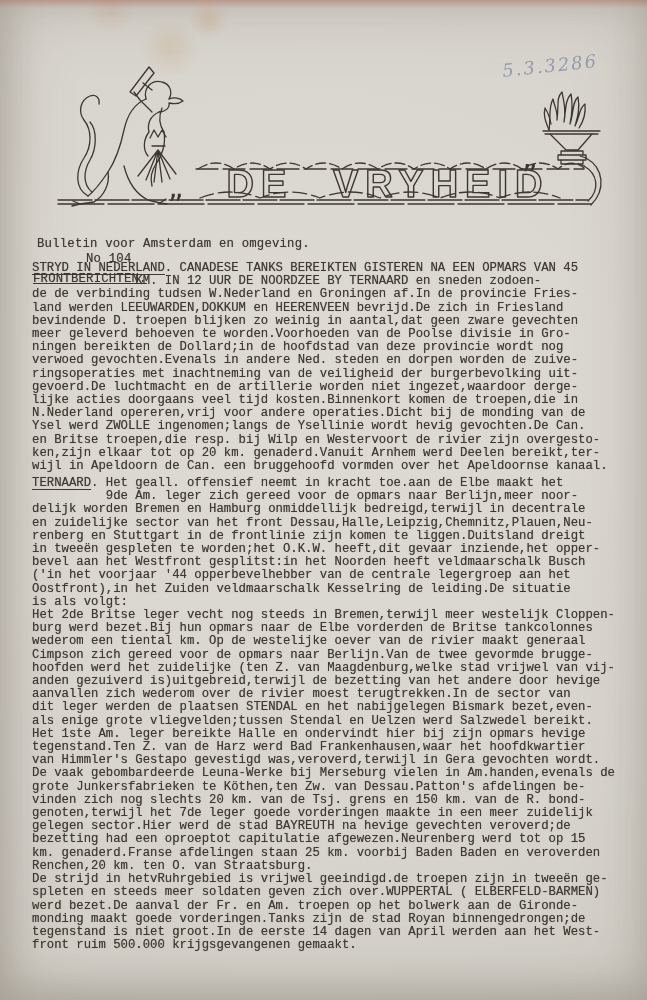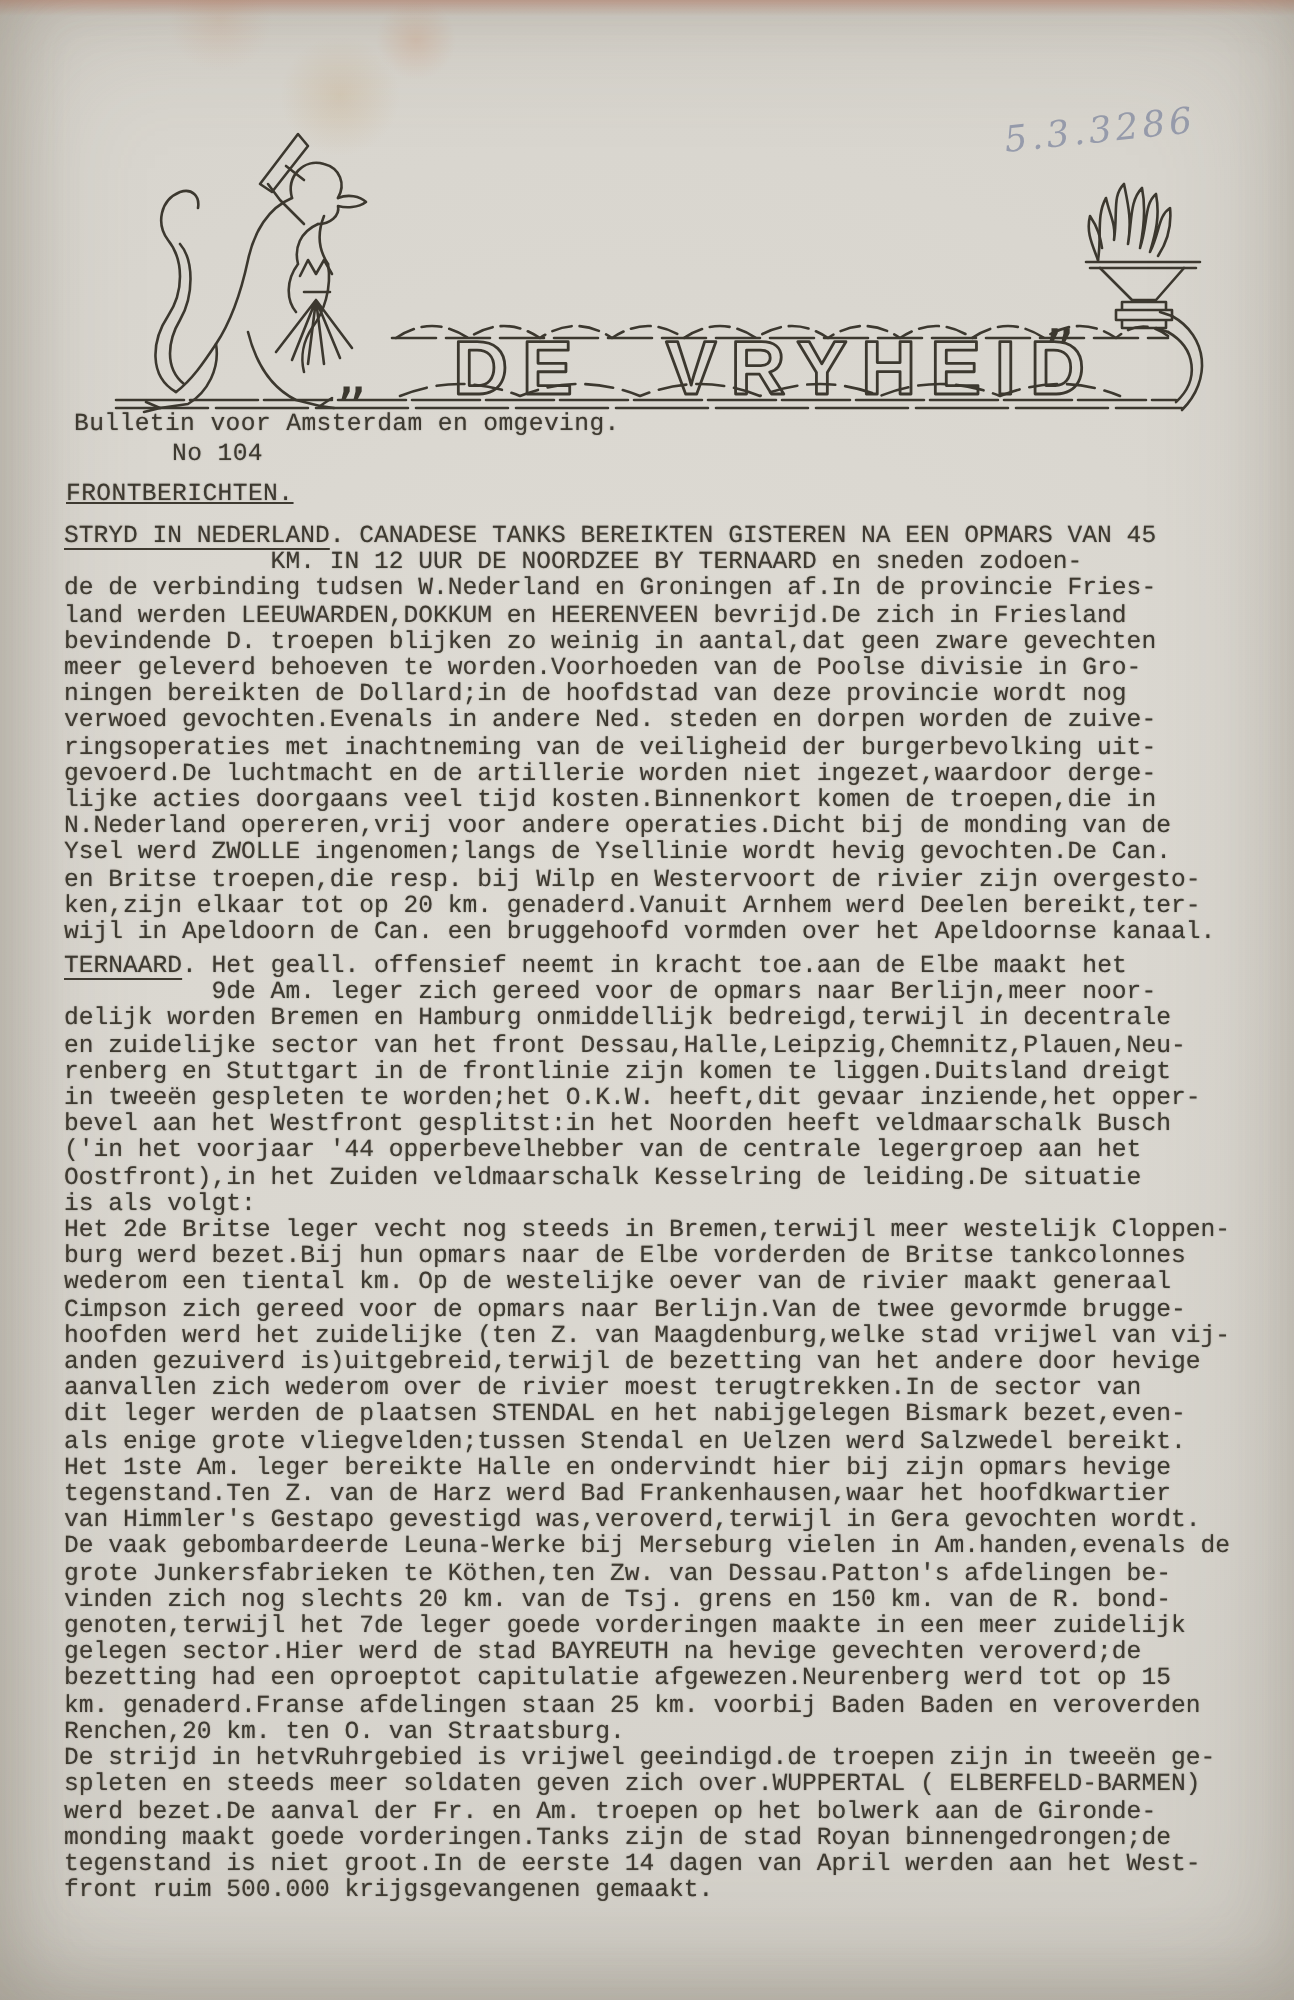--- a/index.html
+++ b/index.html
@@ -15,21 +15,21 @@
     color:#3e3a31;
   }
   .top-edge{position:absolute;top:0;left:0;right:0;height:8px;
     background:linear-gradient(to bottom, rgba(198,134,112,0.55), rgba(198,134,112,0));}
   .vignette{position:absolute;inset:0;pointer-events:none;
     box-shadow:inset 0 0 70px rgba(108,98,82,0.28), inset 0 -14px 34px rgba(108,98,82,0.16), inset 14px 0 30px rgba(108,98,82,0.10);}
   .annotation{position:absolute;left:502px;top:55px;
     font-family:"DejaVu Serif",serif;font-style:italic;
     font-size:18px;color:#979cac;letter-spacing:2px;transform:rotate(-6deg);}
   .masthead{position:absolute;top:0;left:0;}
-  .typed{font-size:12.3px;letter-spacing:0.2px;text-shadow:0 0 0.7px rgba(62,56,46,0.6);}
+  .typed{font-size:12.3px;letter-spacing:0.2px;text-shadow:0 0 0.7px rgba(62,56,46,0.6);margin-top:32px;}
   .subtitle{position:absolute;left:37px;top:205px;}
   .issue-no{position:absolute;left:86px;top:220px;}
   .date{position:absolute;left:389px;top:220px;}
   .frontber{position:absolute;left:33px;top:240px;text-decoration:underline;}
   pre.report{position:absolute;left:32px;margin:0;white-space:pre;
     font-family:"Liberation Mono",monospace;font-size:12.3px;line-height:13.2px;
     color:#3e3a31;text-shadow:0 0 0.7px rgba(62,56,46,0.6);}
   .sec1{top:262px;}
   .sec2{top:477px;}
   .hd{text-decoration:underline;text-underline-offset:2.5px;text-decoration-thickness:1.1px;}

